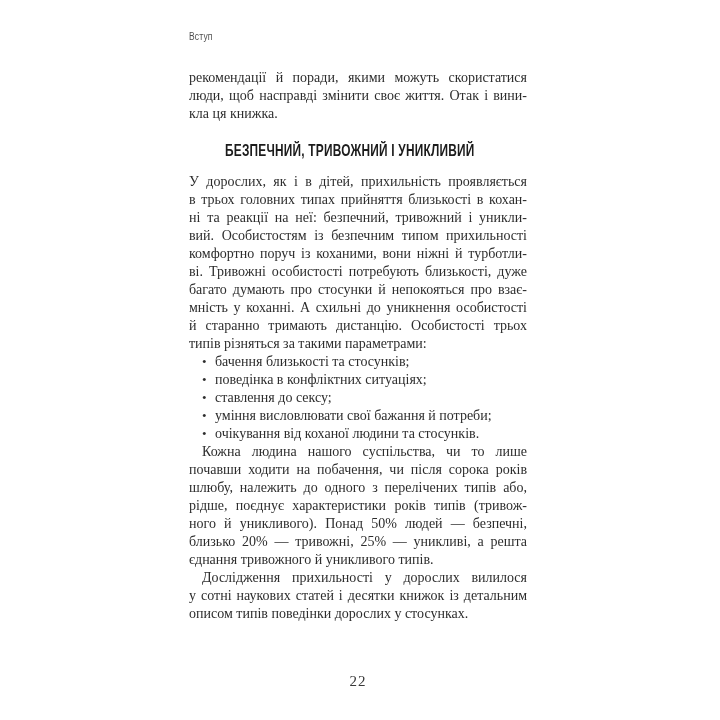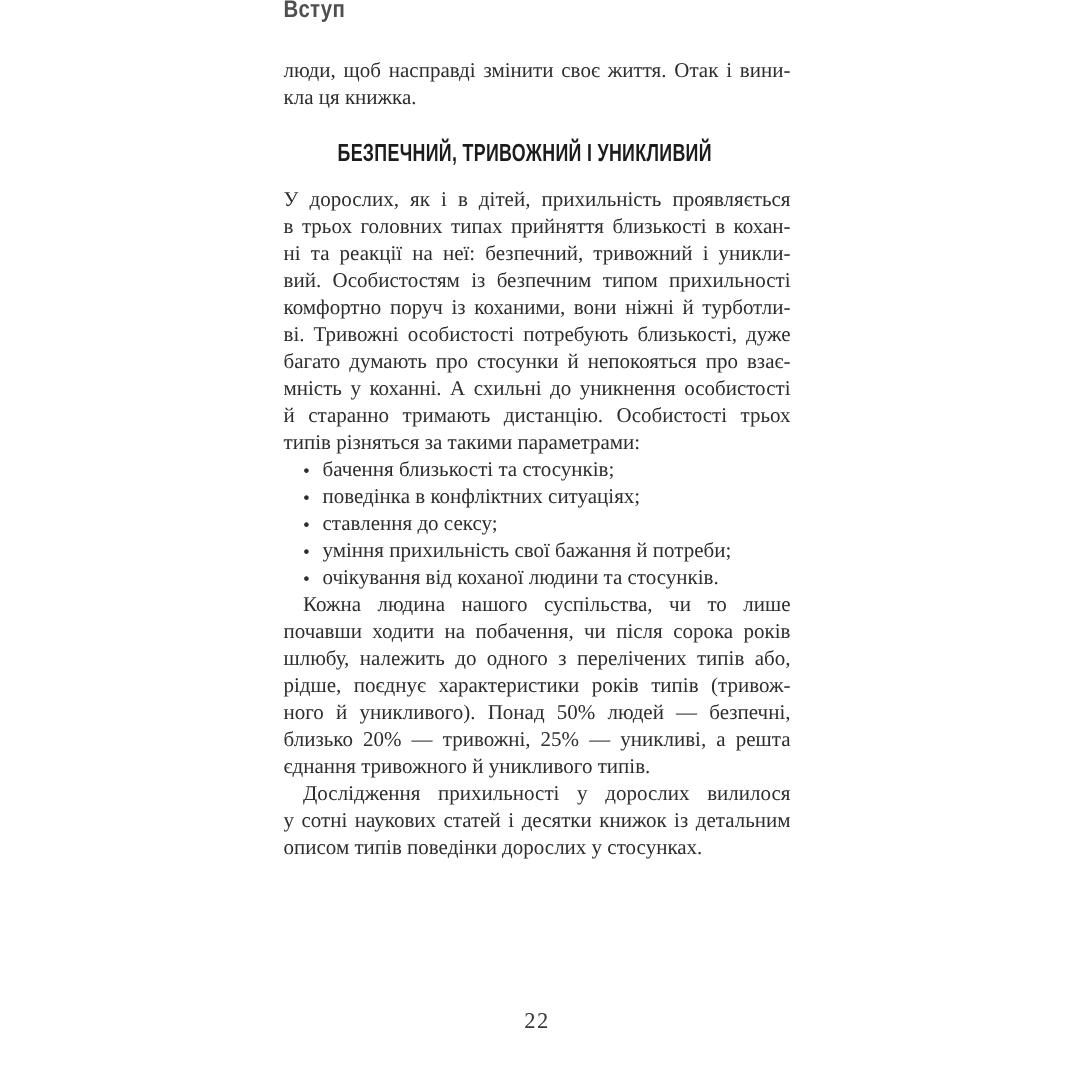--- a/index.html
+++ b/index.html
@@ -14,23 +14,24 @@
     position: relative;
     width: 720px; height: 720px;
     background: #ffffff;
   }
   .column {
     position: absolute;
     left: 189px; top: 0;
     width: 338px;
   }
   .running-header {
+    margin-top: 30px;
     font-family: "Liberation Sans", sans-serif;
-    font-size: 16px;
-    font-weight: 700;
+    font-size: 10px;
+    font-weight: 400;
     color: #4f4f4f;
     line-height: 14px;
     letter-spacing: 0.2px;
   }
   .running-header .rh-inner {
     display: inline-block;
     transform: scaleX(0.85);
     transform-origin: 0 50%;
   }
   .column > .para:nth-child(2) { margin-top: 25px; }
@@ -90,41 +91,42 @@
 </head>
 <body>
 
 <div class="page">
   <div class="column">
     <div class="running-header">
       <span class="rh-inner">Вступ</span>
     </div>
 
   <div class="para">
+        <div class="line jline">рекомендації й поради, якими можуть скористатися</div>
         <div class="line jline">люди, щоб насправді змінити своє життя. Отак і вини-</div>
         <div class="line lastline">кла ця книжка.</div>
       </div>
       <div class="h2"><span class="h2-inner">БЕЗПЕЧНИЙ, ТРИВОЖНИЙ І УНИКЛИВИЙ</span></div>
       <div class="para">
         <div class="line jline">У дорослих, як і в дітей, прихильність проявляється</div>
         <div class="line jline">в трьох головних типах прийняття близькості в кохан-</div>
         <div class="line jline">ні та реакції на неї: безпечний, тривожний і уникли-</div>
         <div class="line jline">вий. Особистостям із безпечним типом прихильності</div>
         <div class="line jline">комфортно поруч із коханими, вони ніжні й турботли-</div>
         <div class="line jline">ві. Тривожні особистості потребують близькості, дуже</div>
         <div class="line jline">багато думають про стосунки й непокояться про взає-</div>
         <div class="line jline">мність у коханні. А схильні до уникнення особистості</div>
         <div class="line jline">й старанно тримають дистанцію. Особистості трьох</div>
         <div class="line lastline">типів різняться за такими параметрами:</div>
       </div>
       <div class="bullets">
         <div class="bullet-item"><span class="dot">•</span><span class="btext">бачення близькості та стосунків;</span></div>
         <div class="bullet-item"><span class="dot">•</span><span class="btext">поведінка в конфліктних ситуаціях;</span></div>
         <div class="bullet-item"><span class="dot">•</span><span class="btext">ставлення до сексу;</span></div>
-        <div class="bullet-item"><span class="dot">•</span><span class="btext">уміння прихильність свої бажання й потреби;</span></div>
+        <div class="bullet-item"><span class="dot">•</span><span class="btext">уміння висловлювати свої бажання й потреби;</span></div>
         <div class="bullet-item"><span class="dot">•</span><span class="btext">очікування від коханої людини та стосунків.</span></div>
       </div>
       <div class="para">
         <div class="line jline indent">Кожна людина нашого суспільства, чи то лише</div>
         <div class="line jline">почавши ходити на побачення, чи після сорока років</div>
         <div class="line jline">шлюбу, належить до одного з перелічених типів або,</div>
         <div class="line jline">рідше, поєднує характеристики років типів (тривож-</div>
         <div class="line jline">ного й уникливого). Понад 50% людей — безпечні,</div>
         <div class="line jline">близько 20% — тривожні, 25% — уникливі, а решта</div>
         <div class="line lastline">єднання тривожного й уникливого типів.</div>

